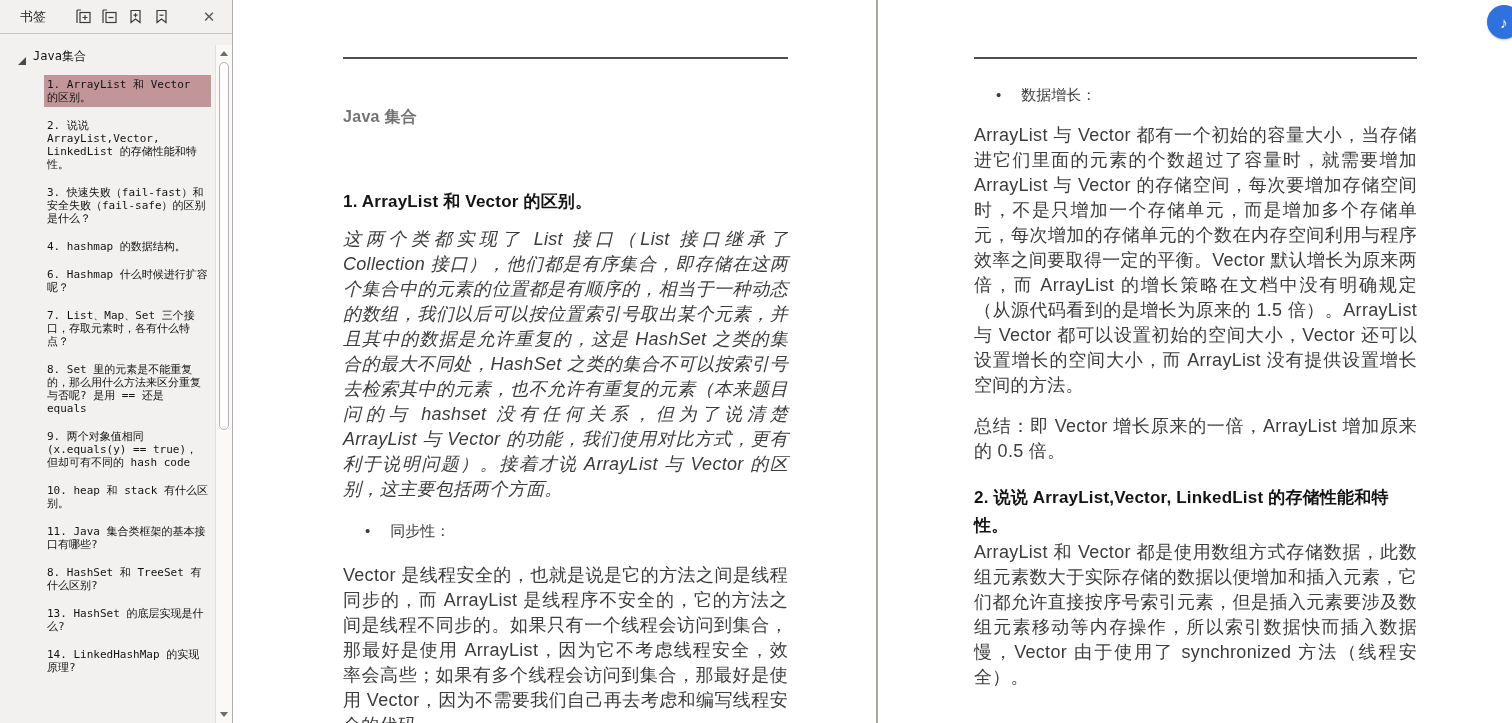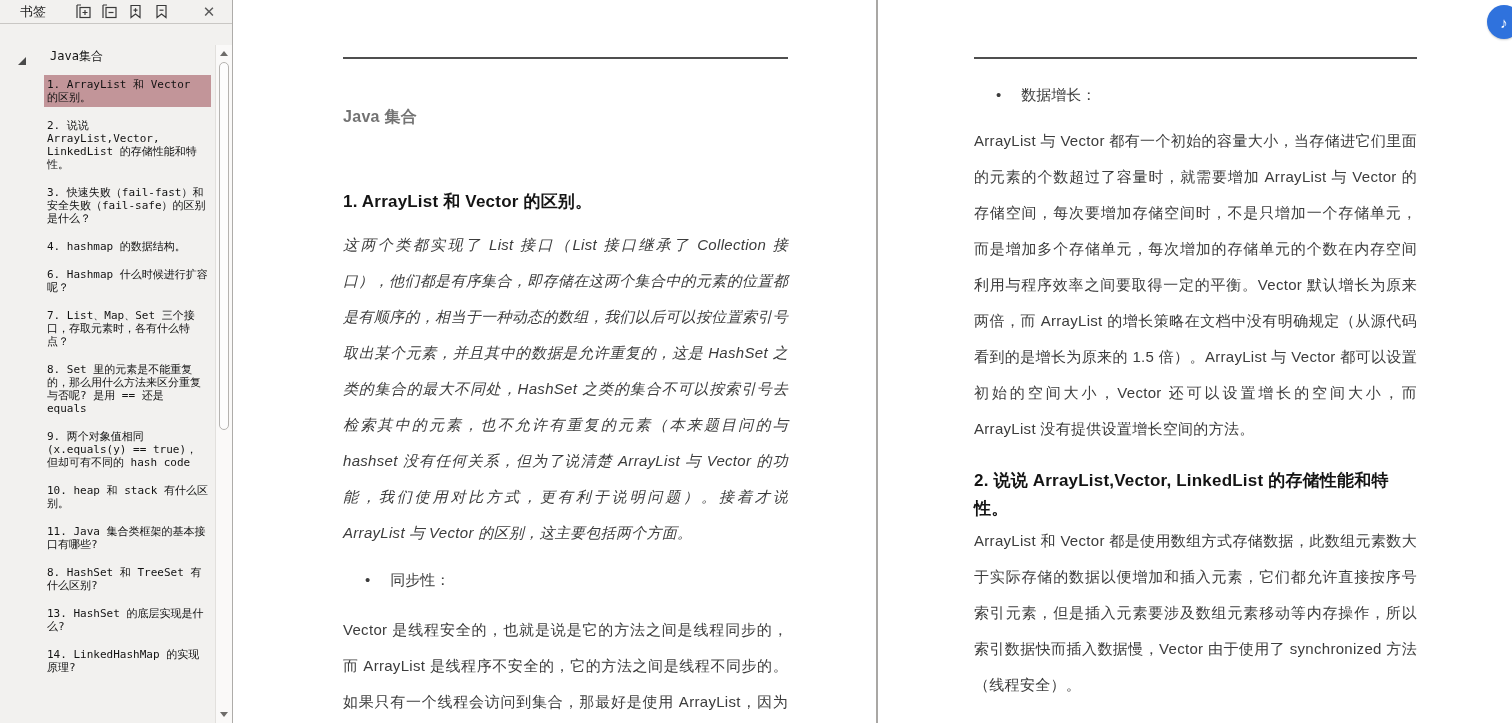--- a/index.html
+++ b/index.html
@@ -3,29 +3,29 @@
 <meta charset="utf-8">
 <style>
   * { margin:0; padding:0; box-sizing:border-box; }
   html,body { width:1512px; height:723px; overflow:hidden; }
   body { font-family:"Liberation Sans", sans-serif; background:#fff; position:relative; }
 
   .app { display:flex; width:1512px; height:723px; }
 
   
   .sidebar { width:233px; flex:none; background:#f2f1ef; border-right:1px solid #aeaca9; position:relative; }
-  .toolbar { height:24px; display:flex; align-items:center; padding:0 12px 0 20px; border-bottom:1px solid #c9c7c4; }
+  .toolbar { height:34px; display:flex; align-items:center; padding:0 12px 0 20px; border-bottom:1px solid #c9c7c4; }
   .toolbar-title { font-size:13px; color:#1f1f1f; margin-right:24px; }
   .tool-btn { width:26px; height:26px; display:flex; align-items:center; justify-content:center; cursor:pointer; }
   .tool-btn svg { display:block; }
   .close-btn { margin-left:auto; font-size:15px; color:#5a5a5a; cursor:pointer; width:22px; height:22px; display:flex; align-items:center; justify-content:center; }
 
   .tree { position:absolute; top:40px; left:0; right:17px; bottom:0; padding:8px 0 0 16px;
           font-family:"DejaVu Sans Mono", monospace; font-size:11px; color:#121212; overflow:hidden; }
-  .root-row { display:flex; align-items:flex-end; gap:24px; margin:0 0 10px 2px; font-size:12px; cursor:pointer; }
+  .root-row { display:flex; align-items:flex-end; gap:7px; margin:0 0 10px 2px; font-size:12px; cursor:pointer; }
   .tri { width:0; height:0; border-left:8px solid transparent; border-bottom:8px solid #4a4a4a; }
   .bm-item { margin:0 4px 9px 28px; line-height:13px; padding:3px 3px; cursor:pointer; }
   .bm-item.selected { background:var(--selection, #c29599); }
 
   
   .sb-scrollbar { position:absolute; top:45px; right:0; bottom:0; width:17px; background:#faf9f8; border-left:1px solid #e2e0dd; }
   .sb-arrow-up, .sb-arrow-down { position:absolute; left:4px; width:0; height:0; cursor:pointer; }
   .sb-arrow-up { top:6px; border-left:4px solid transparent; border-right:4px solid transparent; border-bottom:5px solid #6e6c6a; }
   .sb-arrow-down { bottom:6px; border-left:4px solid transparent; border-right:4px solid transparent; border-top:5px solid #6e6c6a; }
   .sb-thumb { position:absolute; top:17px; left:3px; width:10px; height:368px; background:#fdfdfd; border:1px solid #b5b3b0; border-radius:6px; cursor:pointer; }
@@ -33,21 +33,21 @@
   
   .main { flex:1; display:flex; background:#fff; position:relative; }
   .page { height:723px; overflow:hidden; }
   .page-left  { width:643px; padding:0 88px 0 110px; }
   .page-divider { width:2px; height:723px; flex:none; background:#a9a7a4; }
   .page-right { width:633px; padding:0 94px 0 96px; }
 
   .rule { height:2px; background:#4f4f4f; margin-top:57px; }
   .doc-title { margin-top:44px; font-size:16px; line-height:28px; font-weight:bold; color:#737373; letter-spacing:0.3px; }
   .sec-h { font-size:17px; line-height:28px; font-weight:bold; color:#141414; letter-spacing:0.2px; }
-  .para { font-size:15px; line-height:36px; color:#3c3c3c; text-align:justify; letter-spacing:0.3px; }
+  .para { font-size:18px; line-height:25px; color:#3c3c3c; text-align:justify; letter-spacing:0.3px; }
   .bullet-row { display:flex; gap:20px; margin-left:22px; font-size:15px; line-height:17px; color:#3c3c3c; }
 
   .lp-h { margin-top:57px; }
   .lp-p1 { margin-top:11px;font-style:italic; }
   .lp-bullet { margin-top:20px; }
   .lp-p2 { margin-top:24px; }
 
   .rp-bullet { margin-top:27px; }
   .rp-p1 { margin-top:20px; }
   .rp-p2 { margin-top:16px; }
@@ -199,20 +199,21 @@
 
     <div class="page-divider"></div>
 
     <div class="page page-right">
       <div class="rule"></div>
       <div class="bullet-row rp-bullet">
         <span>•</span>
         <span>数据增长：</span>
       </div>
       <div class="para rp-p1">ArrayList 与 Vector 都有一个初始的容量大小，当存储进它们里面的元素的个数超过了容量时，就需要增加 ArrayList 与 Vector 的存储空间，每次要增加存储空间时，不是只增加一个存储单元，而是增加多个存储单元，每次增加的存储单元的个数在内存空间利用与程序效率之间要取得一定的平衡。Vector 默认增长为原来两倍，而 ArrayList 的增长策略在文档中没有明确规定（从源代码看到的是增长为原来的 1.5 倍）。ArrayList 与 Vector 都可以设置初始的空间大小，Vector 还可以设置增长的空间大小，而 ArrayList 没有提供设置增长空间的方法。</div>
+      <div class="para rp-p2">总结：即 Vector 增长原来的一倍，ArrayList 增加原来的 0.5 倍。</div>
       <div class="sec-h rp-h">2. 说说 ArrayList,Vector, LinkedList 的存储性能和特性。</div>
       <div class="para rp-p3">ArrayList 和 Vector 都是使用数组方式存储数据，此数组元素数大于实际存储的数据以便增加和插入元素，它们都允许直接按序号索引元素，但是插入元素要涉及数组元素移动等内存操作，所以索引数据快而插入数据慢，Vector 由于使用了 synchronized 方法（线程安全）。</div>
 
     </div>
 
   </div>
 </div>
 
 <div class="float-badge">
   <span>♪</span>

